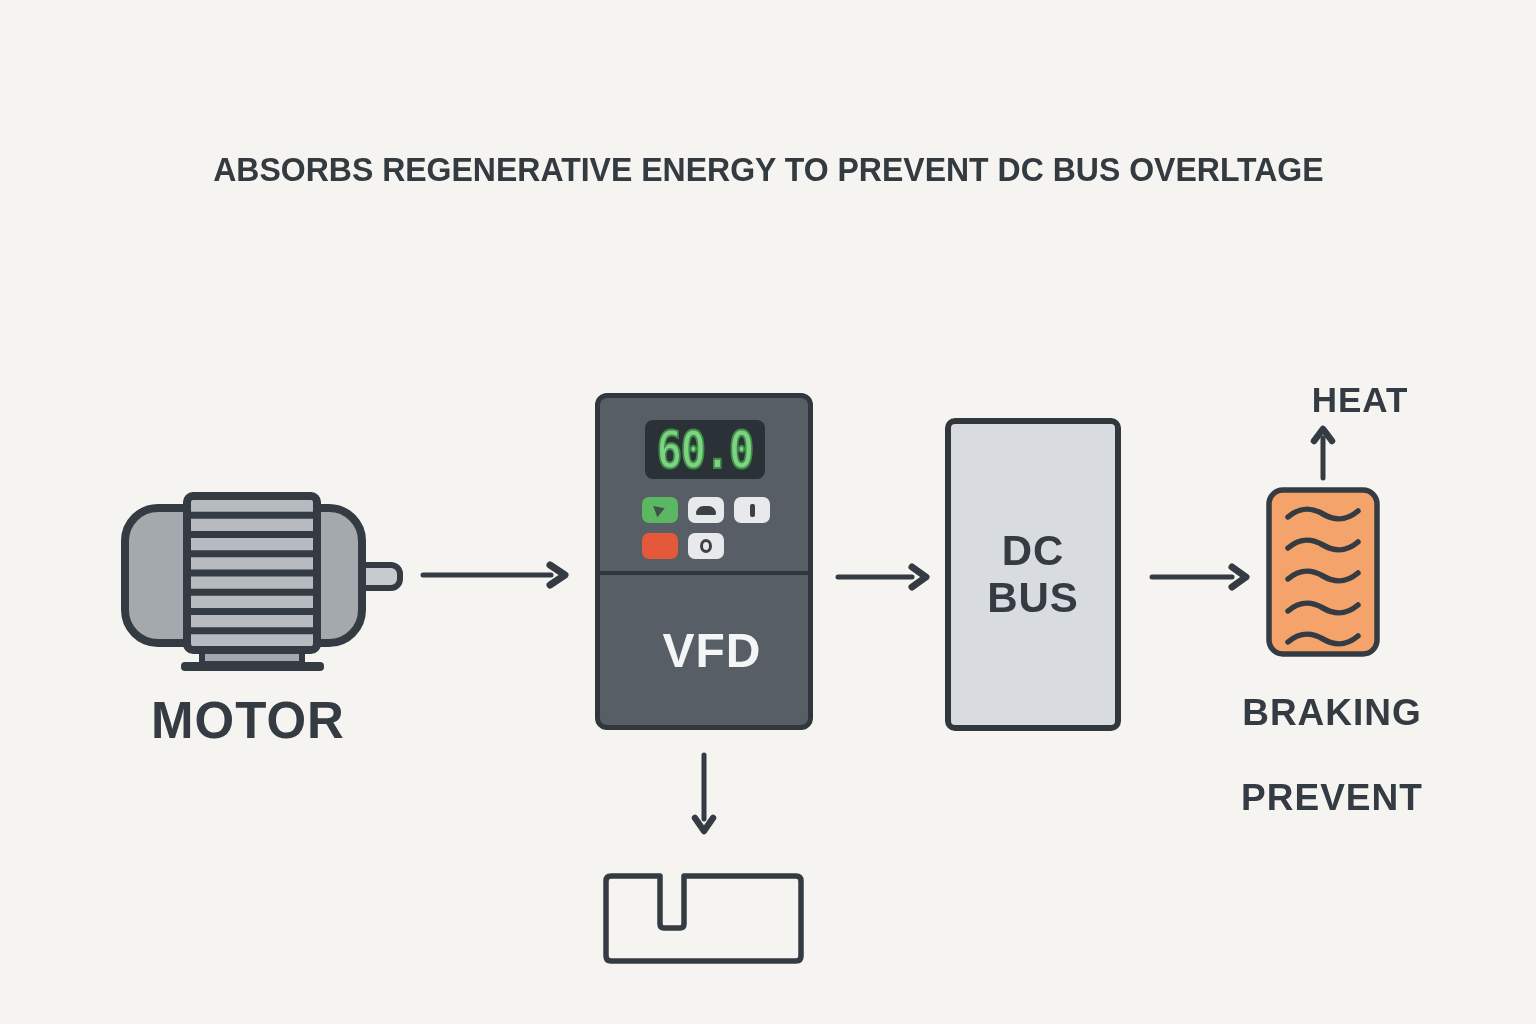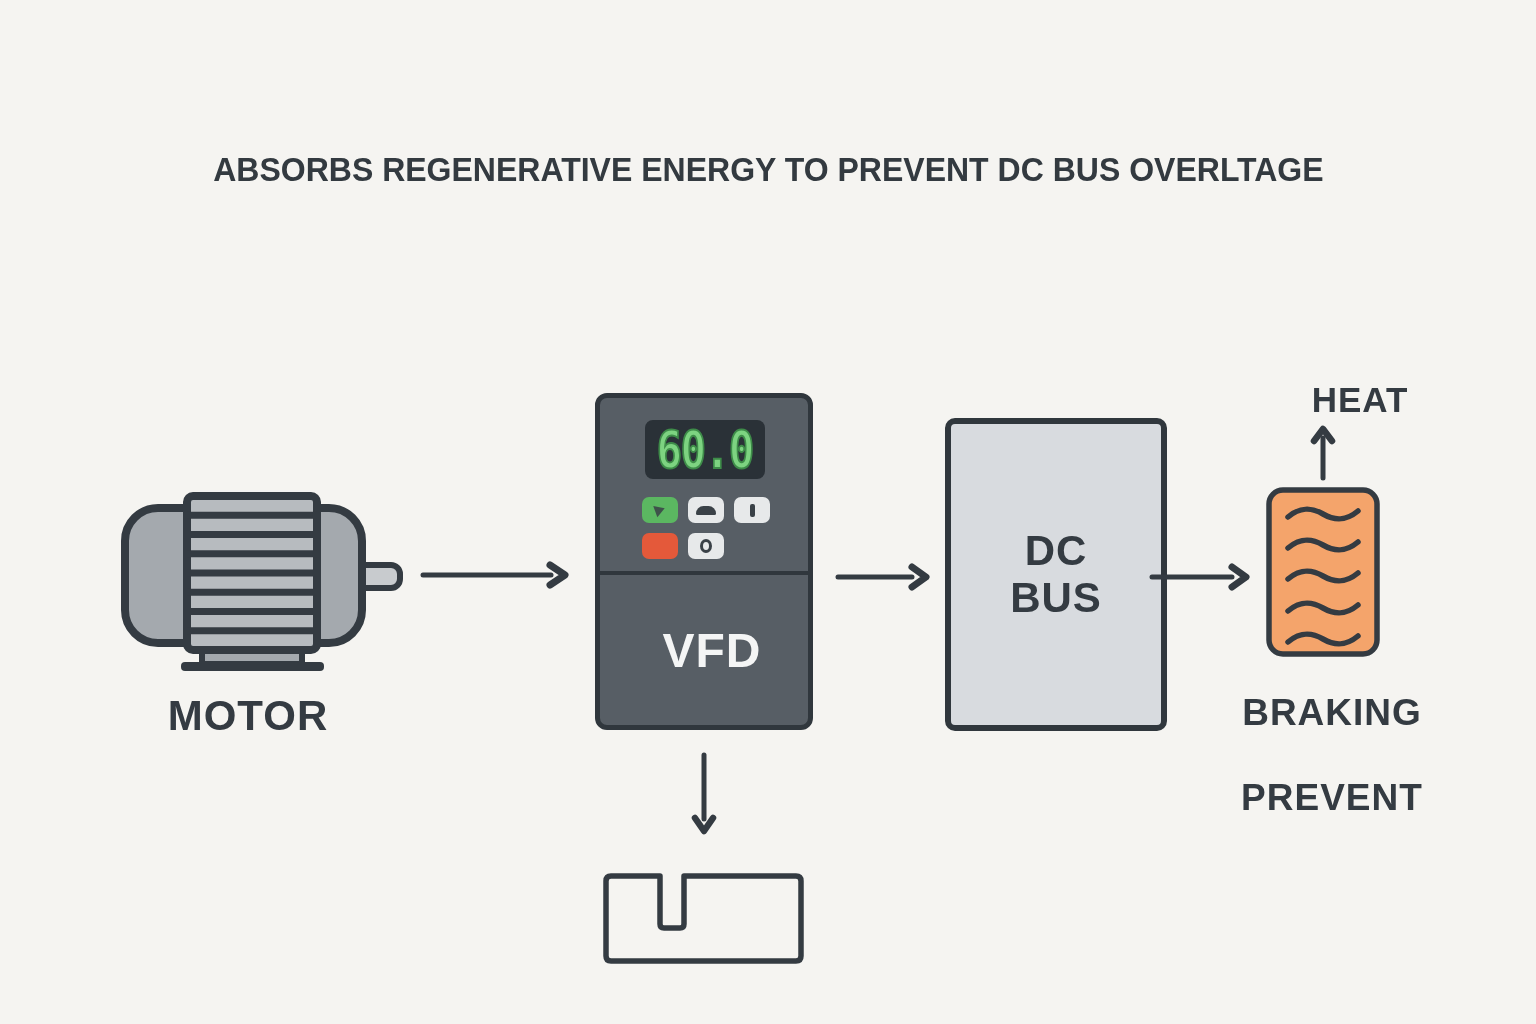--- a/index.html
+++ b/index.html
@@ -22,21 +22,21 @@
   .subtitle-wrap{position:absolute;left:0;top:153px;width:1536px;text-align:center;}
   .subtitle{
     display:inline-block;
     font-size:33px;font-weight:700;line-height:1;
     color:var(--title-text,#333a40);
     transform:scaleX(.97);
   }
   
   .comp-label{
     position:absolute;
-    font-weight:800;font-size:42px;line-height:1.12;
+    font-weight:800;font-size:51px;line-height:1.12;
     color:var(--label-text,#343b42);
     transform:translateX(-50%);
     text-align:center;white-space:nowrap;letter-spacing:1px;
   }
   
   .motor-svg{position:absolute;left:115px;top:488px;}
   
   .vfd-box{
     position:absolute;left:595px;top:393px;width:218px;height:337px;
     background:var(--vfd-body,#575e65);
@@ -75,21 +75,21 @@
   .vfd-divider{position:absolute;left:0;top:173px;width:100%;height:4px;background:var(--vfd-border,#30373d);}
   .vfd-label{
     position:absolute;left:0;top:177px;width:100%;height:150px;
     display:flex;align-items:center;justify-content:center;
     font-size:48px;font-weight:800;letter-spacing:1px;
     color:var(--vfd-label-text,#f4f5f5);
     padding-left:8px;
   }
   
   .dcbus{
-    position:absolute;left:945px;top:418px;width:222px;height:313px;
+    position:absolute;left:945px;top:418px;width:176px;height:313px;
     background:var(--dc-bus-fill,#d8dbdf);
     border:6px solid var(--vfd-border,#30373d);
     border-radius:10px;box-sizing:border-box;
     display:flex;flex-direction:column;align-items:center;justify-content:center;
     font-size:42px;font-weight:800;line-height:1.1;letter-spacing:1px;
     color:var(--label-text,#343b42);
   }
   
   .resistor-svg{position:absolute;left:1266px;top:487px;}
   .heat-label{font-size:35px;margin-left:39px;}

